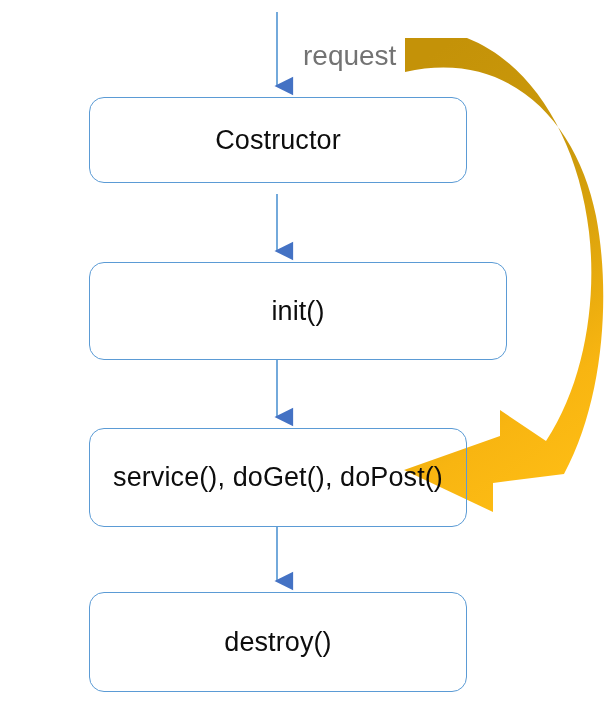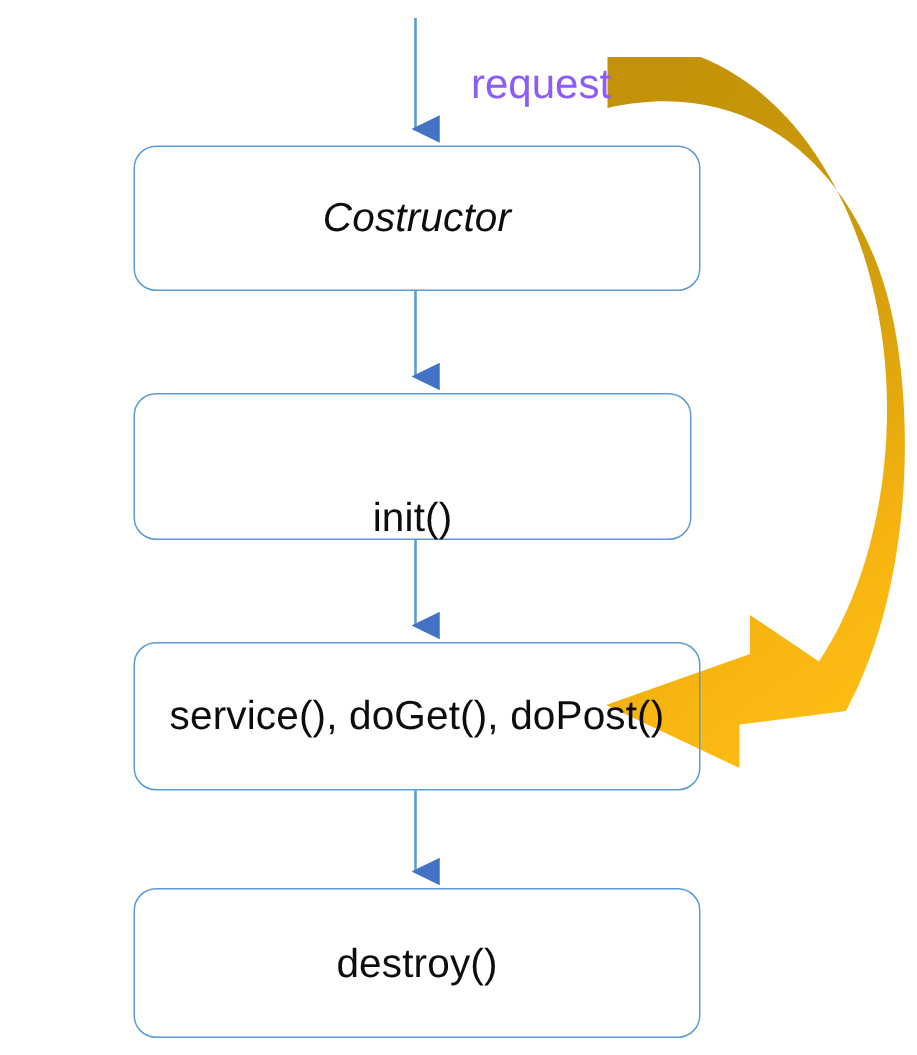--- a/index.html
+++ b/index.html
@@ -33,34 +33,33 @@
     justify-content: center;
   }
   .node-label {
     font-family: "Liberation Sans", sans-serif;
     font-size: 27px;
     color: #0d0d0d;
     line-height: 1;
     letter-spacing: 0.1px;
     white-space: nowrap;
   }
-  #box-constructor { left: 89px;  top: 97px;  width: 378px; height: 97px; font-style: italic; }
-  #box-init        { left: 89px;  top: 262px; width: 372px; height: 98px; align-items: flex-end; }
+  #box-constructor { left: 89px;  top: 97px;  width: 378px; height: 86px; }
+  #box-init        { left: 89px;  top: 262px; width: 418px; height: 98px; }
   #box-service     { left: 89px;  top: 428px; width: 378px; height: 99px; }
   #box-destroy     { left: 89px;  top: 592px; width: 378px; height: 100px; text-align: center; }
 
   #request-label {
     position: absolute;
     left: 303px;
     top: 40px;
     font-family: "Liberation Sans", sans-serif;
     font-size: 28px;
-    color: #8b5cf6;
+    color: #737373;
     white-space: nowrap;
-    margin-left: 11px;
   }
 </style>
 </head>
 <body>
 
 <div id="canvas">
 
   <svg class="svg-layer" viewBox="0 0 611 703">
     <defs>
       <marker id="blue-head" viewBox="0 0 12 12" refX="6" refY="10.5" markerWidth="12" markerHeight="12" orient="auto-start-reverse">

